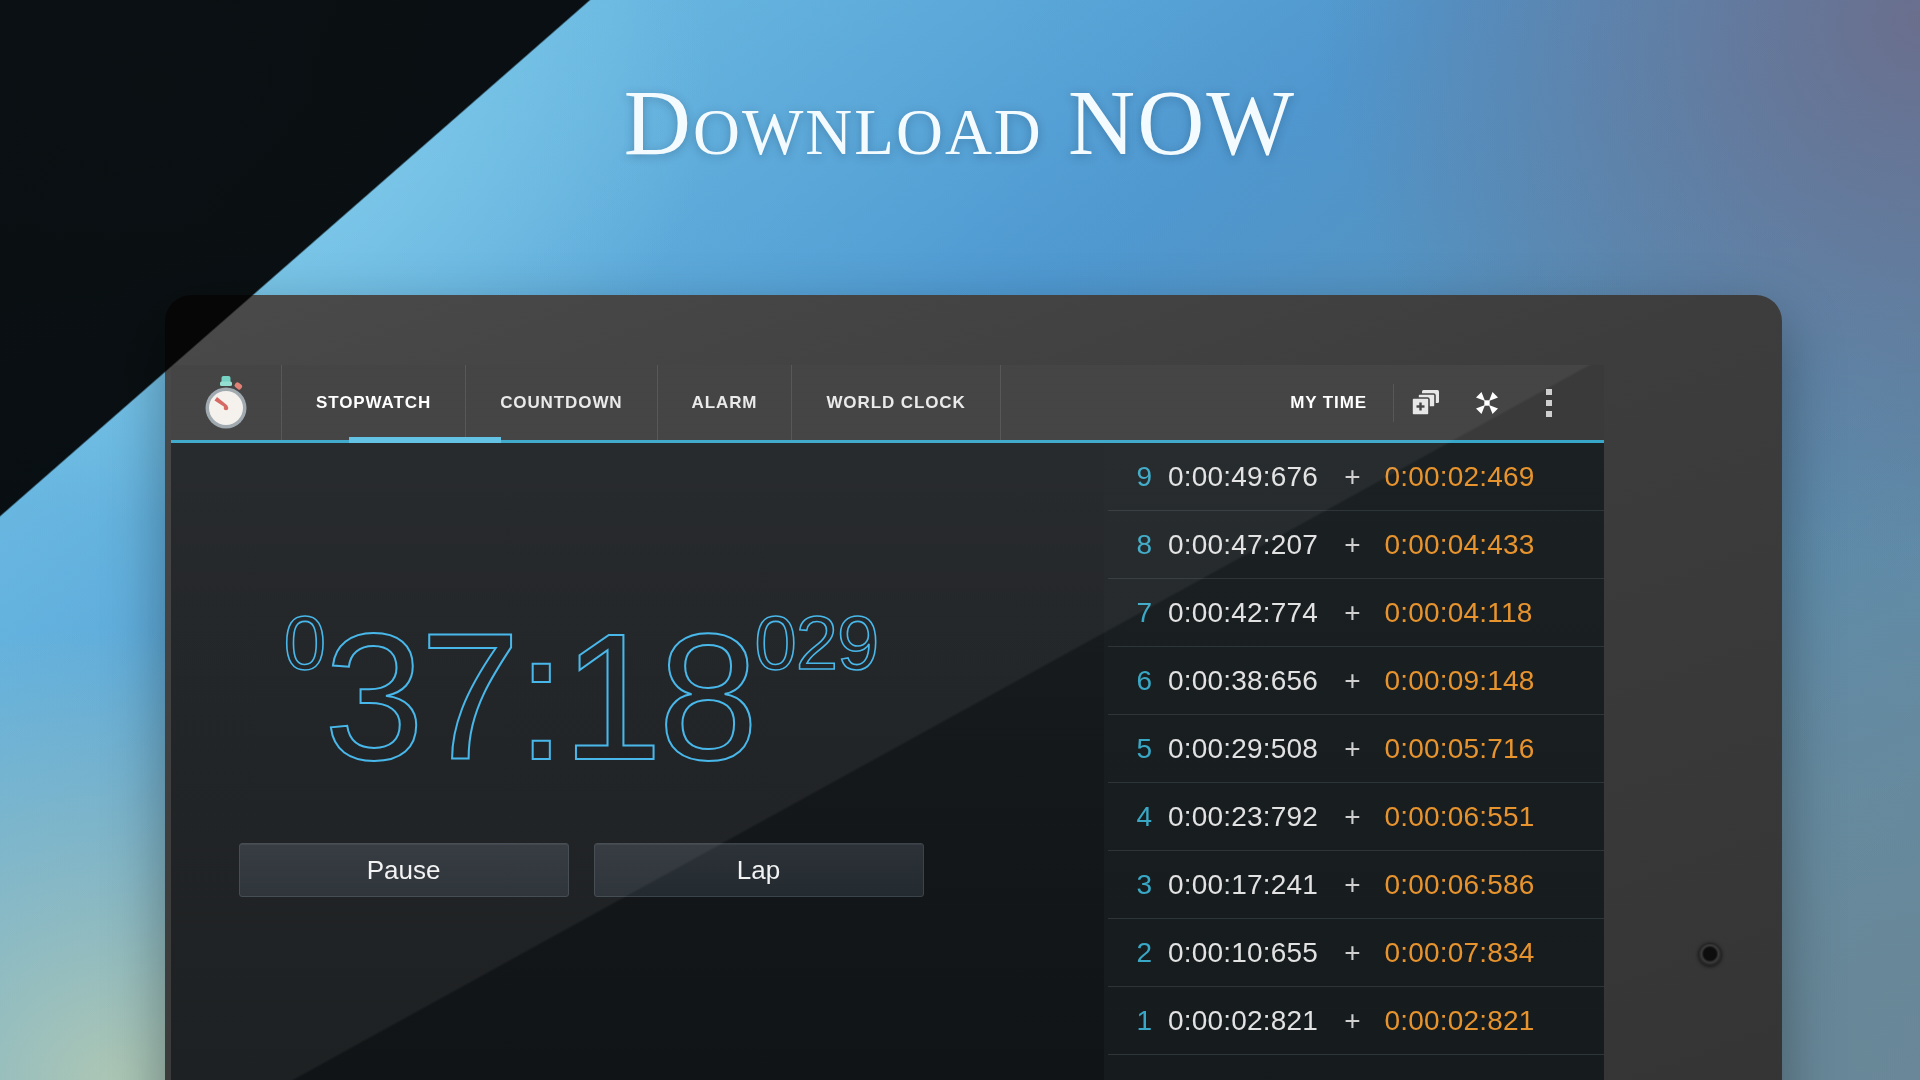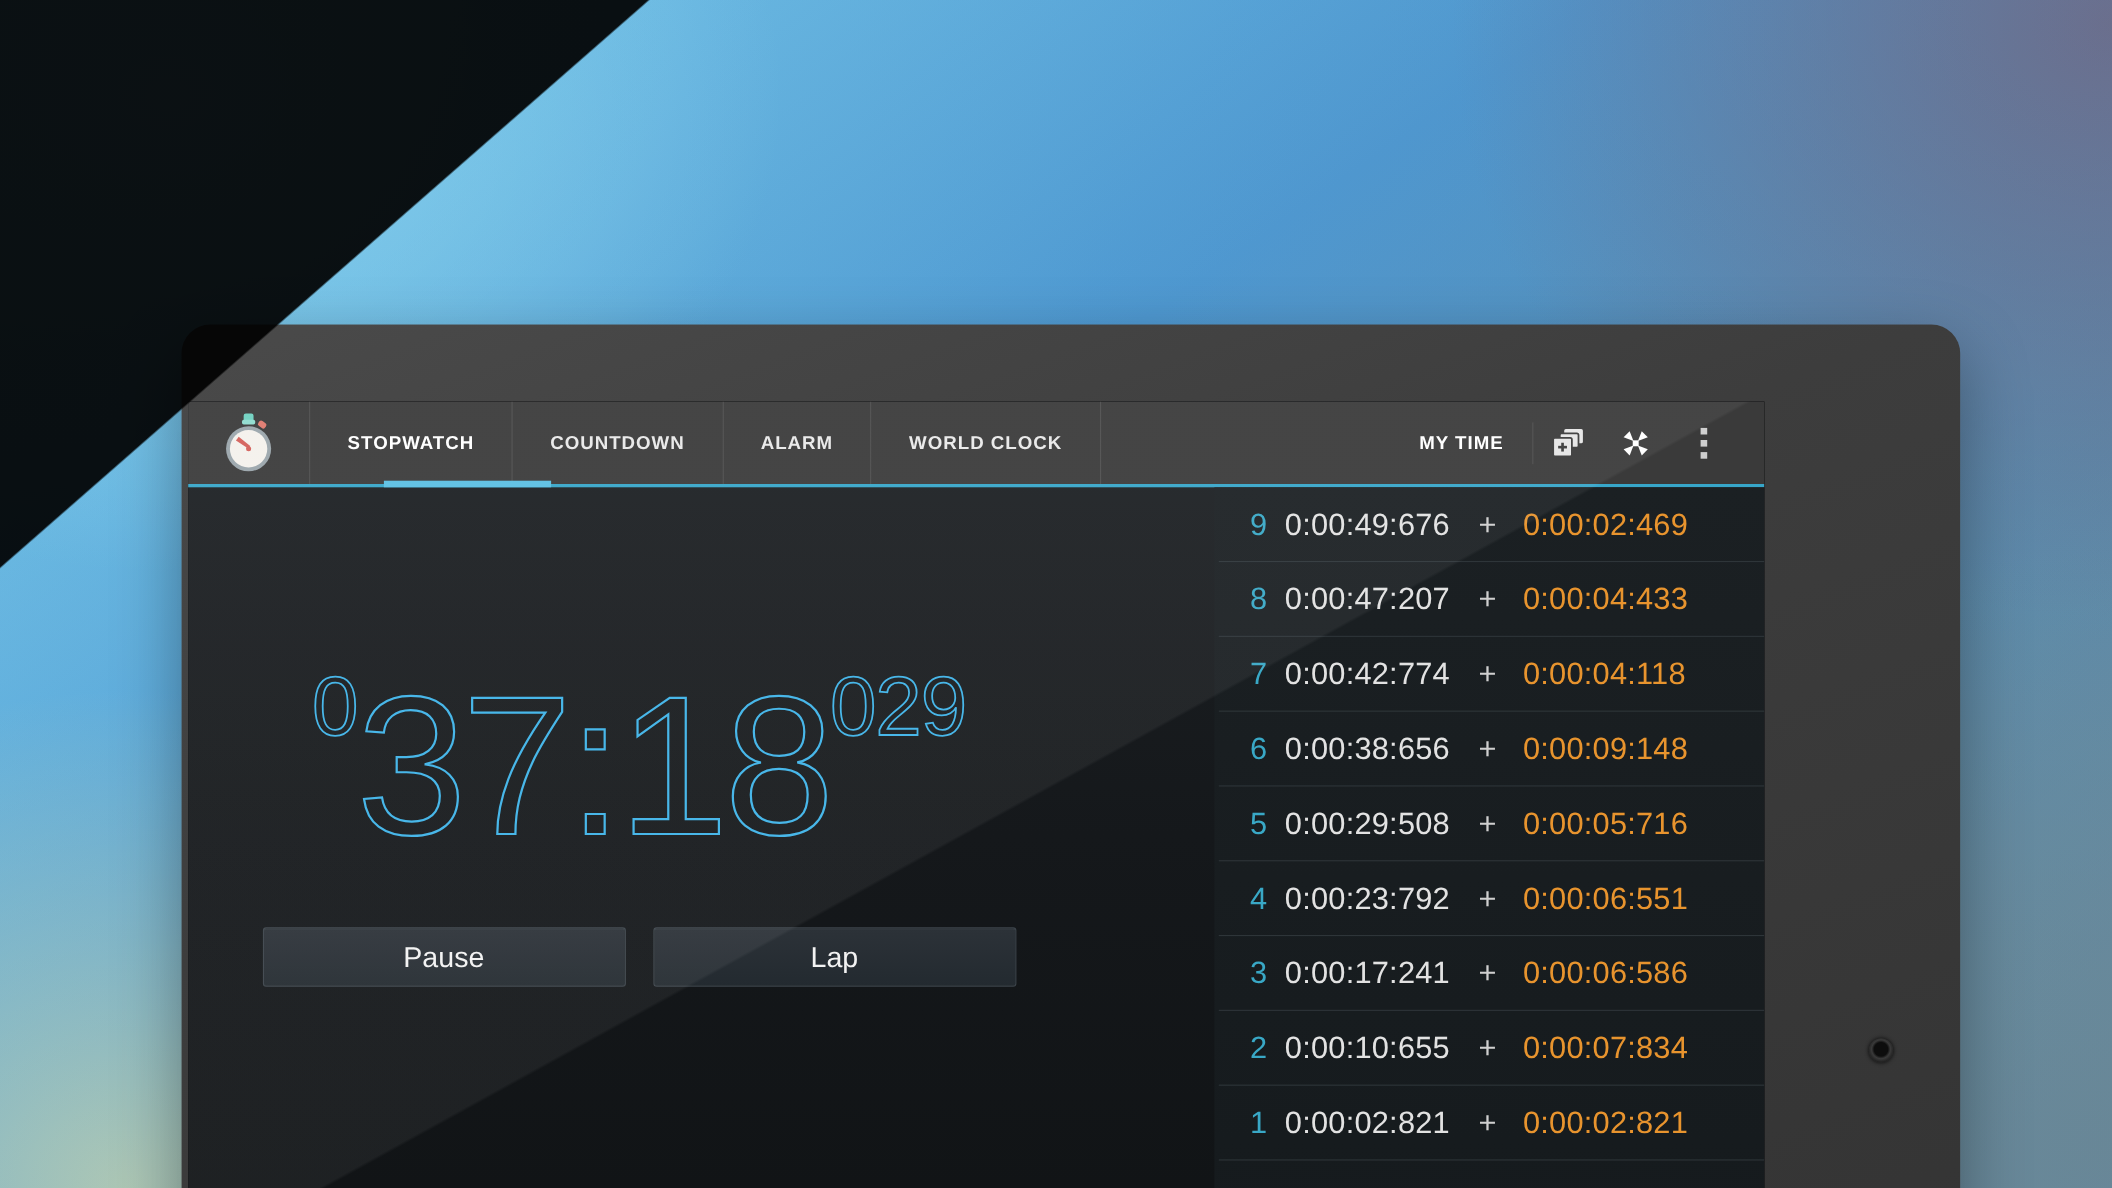--- a/index.html
+++ b/index.html
@@ -204,20 +204,24 @@
   }
 </style>
 </head>
 <body>
 
 <div id="stage">
 
   <div class="bg-layer bg-base"></div>
   <div class="bg-layer bg-soft"></div>
 
+  <div id="headline">
+    <span>Download</span>
+    <span class="word-now">NOW</span>
+  </div>
 
   <div id="tablet">
     <div id="camera-dot"></div>
   </div>
 
   <div id="screen">
     <div id="app">
 
       <div id="toolbar">
 

